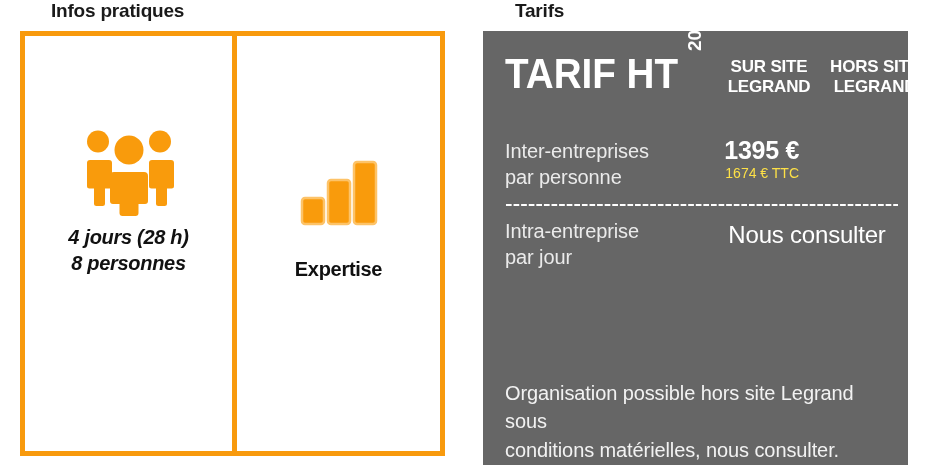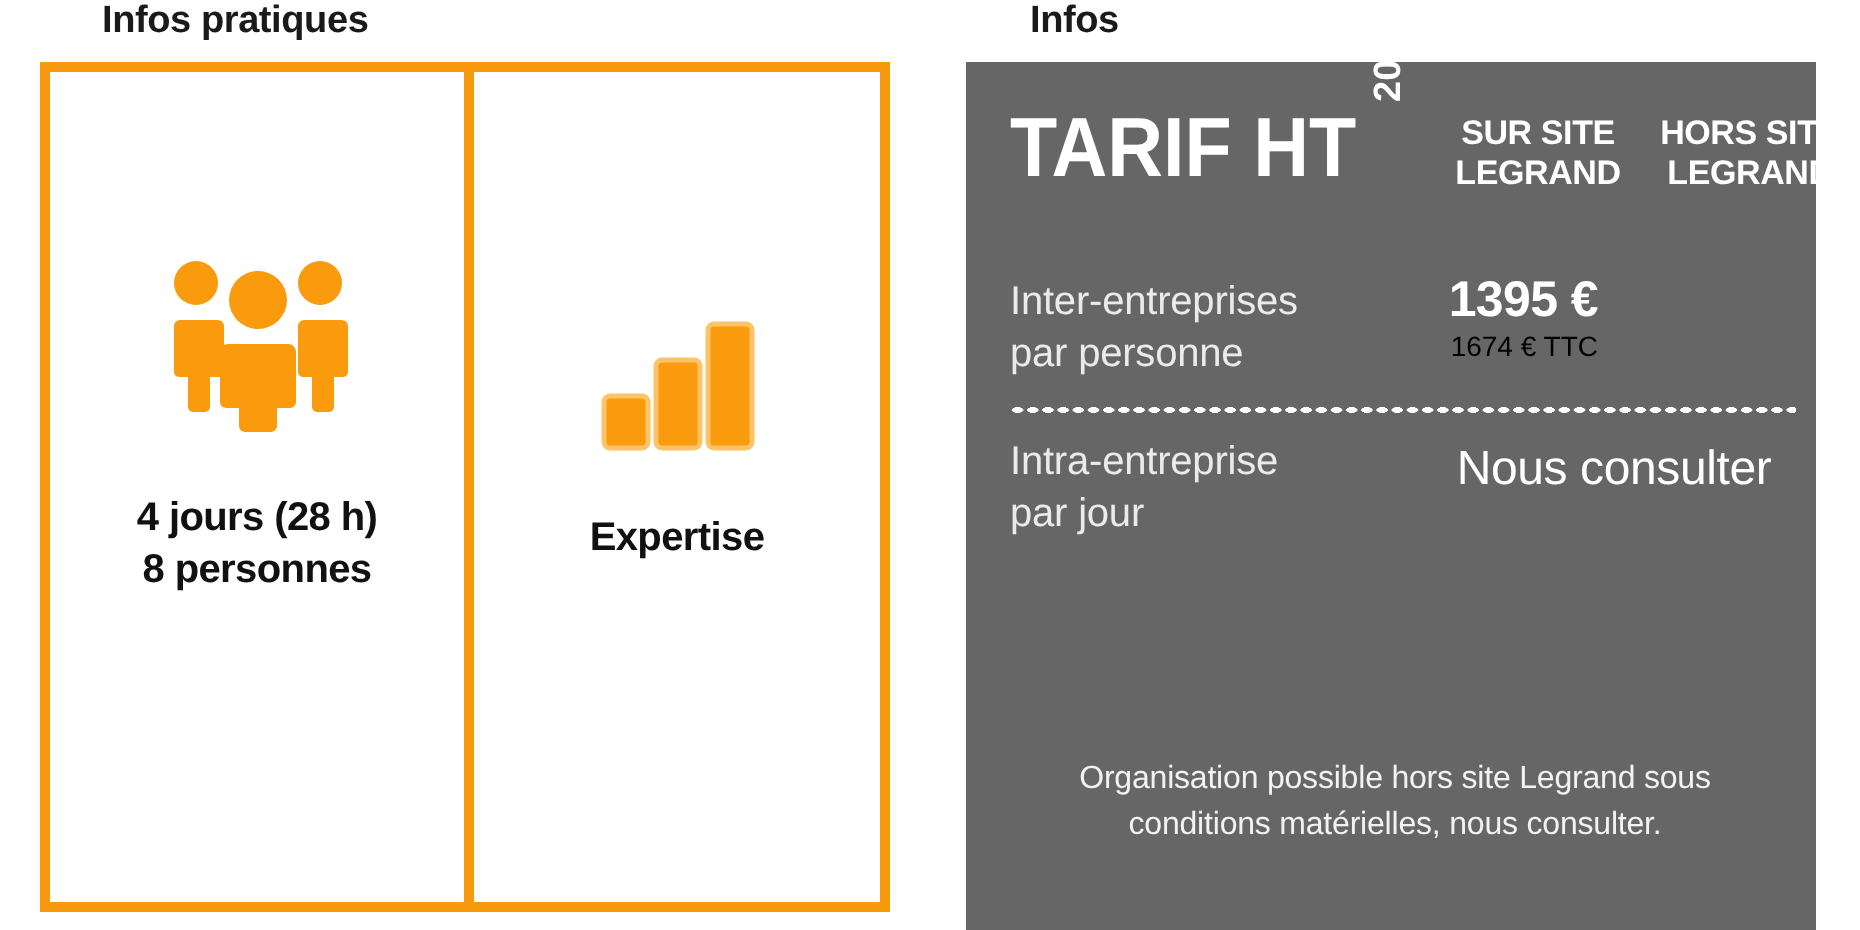--- a/index.html
+++ b/index.html
@@ -55,21 +55,21 @@
   #expertise-inner { top: 118px; }
 
   .cell-label {
     font-weight: bold;
     font-size: 20px;
     line-height: 1.32;
     color: #111111;
     text-align: center;
     letter-spacing: -0.3px;
   }
-  #duration-label { margin-top: 30px; }
+  #duration-label { margin-top: 8px; font-style: italic; }
   #expertise-label { margin-top: 30px; }
 
   
   .people-icon { width: 96px; height: 92px; display: block; }
   .bars-icon   { width: 78px; height: 72px; display: block; }
 
   
   #tarif-panel {
     position: absolute;
     left: 483px; top: 31px;
@@ -145,21 +145,21 @@
   .price-main {
     font-weight: bold;
     font-size: 25px;
     line-height: 1.05;
     letter-spacing: -0.3px;
     white-space: nowrap;
   }
   .price-sub {
     font-size: 14px;
     line-height: 1.25;
-    color: #000000;
+    color: #fde047;
     margin-top: 2px;
     white-space: nowrap;
   }
   .row-price-offsite {
     position: absolute;
     left: 296px; width: 118px; top: 6px;
     text-align: center;
     font-size: 22px;
     line-height: 1.18;
     letter-spacing: -0.2px;
@@ -182,25 +182,24 @@
     background-image: radial-gradient(#ffffff 50%, transparent 52%);
     background-size: 7.6px 4px;
     background-repeat: repeat-x;
     background-position: left center;
   }
 
   
   #tarif-note {
     position: absolute;
     left: 22px; right: 18px; top: 348px;
-    font-size: 16px;
+    font-size: 20px;
     line-height: 1.42;
     color: #f2f2f2;
     letter-spacing: -0.1px;
-    text-align: center;
   }
 </style>
 </head>
 <body>
 
 <div id="root">
 
   <div class="section-title" id="title-infos">Infos pratiques</div>
 
   <div id="infos-frame">
@@ -235,21 +234,21 @@
             <rect x="2" y="44" width="22" height="26" rx="3" fill="#F99B0C" stroke="#FDC368" stroke-width="2.5"></rect>
             <rect x="28" y="26" width="22" height="44" rx="3" fill="#F99B0C" stroke="#FDC368" stroke-width="2.5"></rect>
             <rect x="54" y="8" width="22" height="62" rx="3" fill="#F99B0C" stroke="#FDC368" stroke-width="2.5"></rect>
           </svg>
         </span>
         <div class="cell-label" id="expertise-label">Expertise</div>
       </div>
     </div>
   </div>
 
-  <div class="section-title" id="title-tarifs">Infos</div>
+  <div class="section-title" id="title-tarifs">Tarifs</div>
 
   <div id="tarif-panel">
 
     <div id="tarif-head">
       <div id="tarif-ht">TARIF HT</div>
       <div id="tarif-year">2025</div>
 
       <div class="col-head" id="col-head-onsite">
         <div>SUR SITE</div>
         <div>LEGRAND</div>

